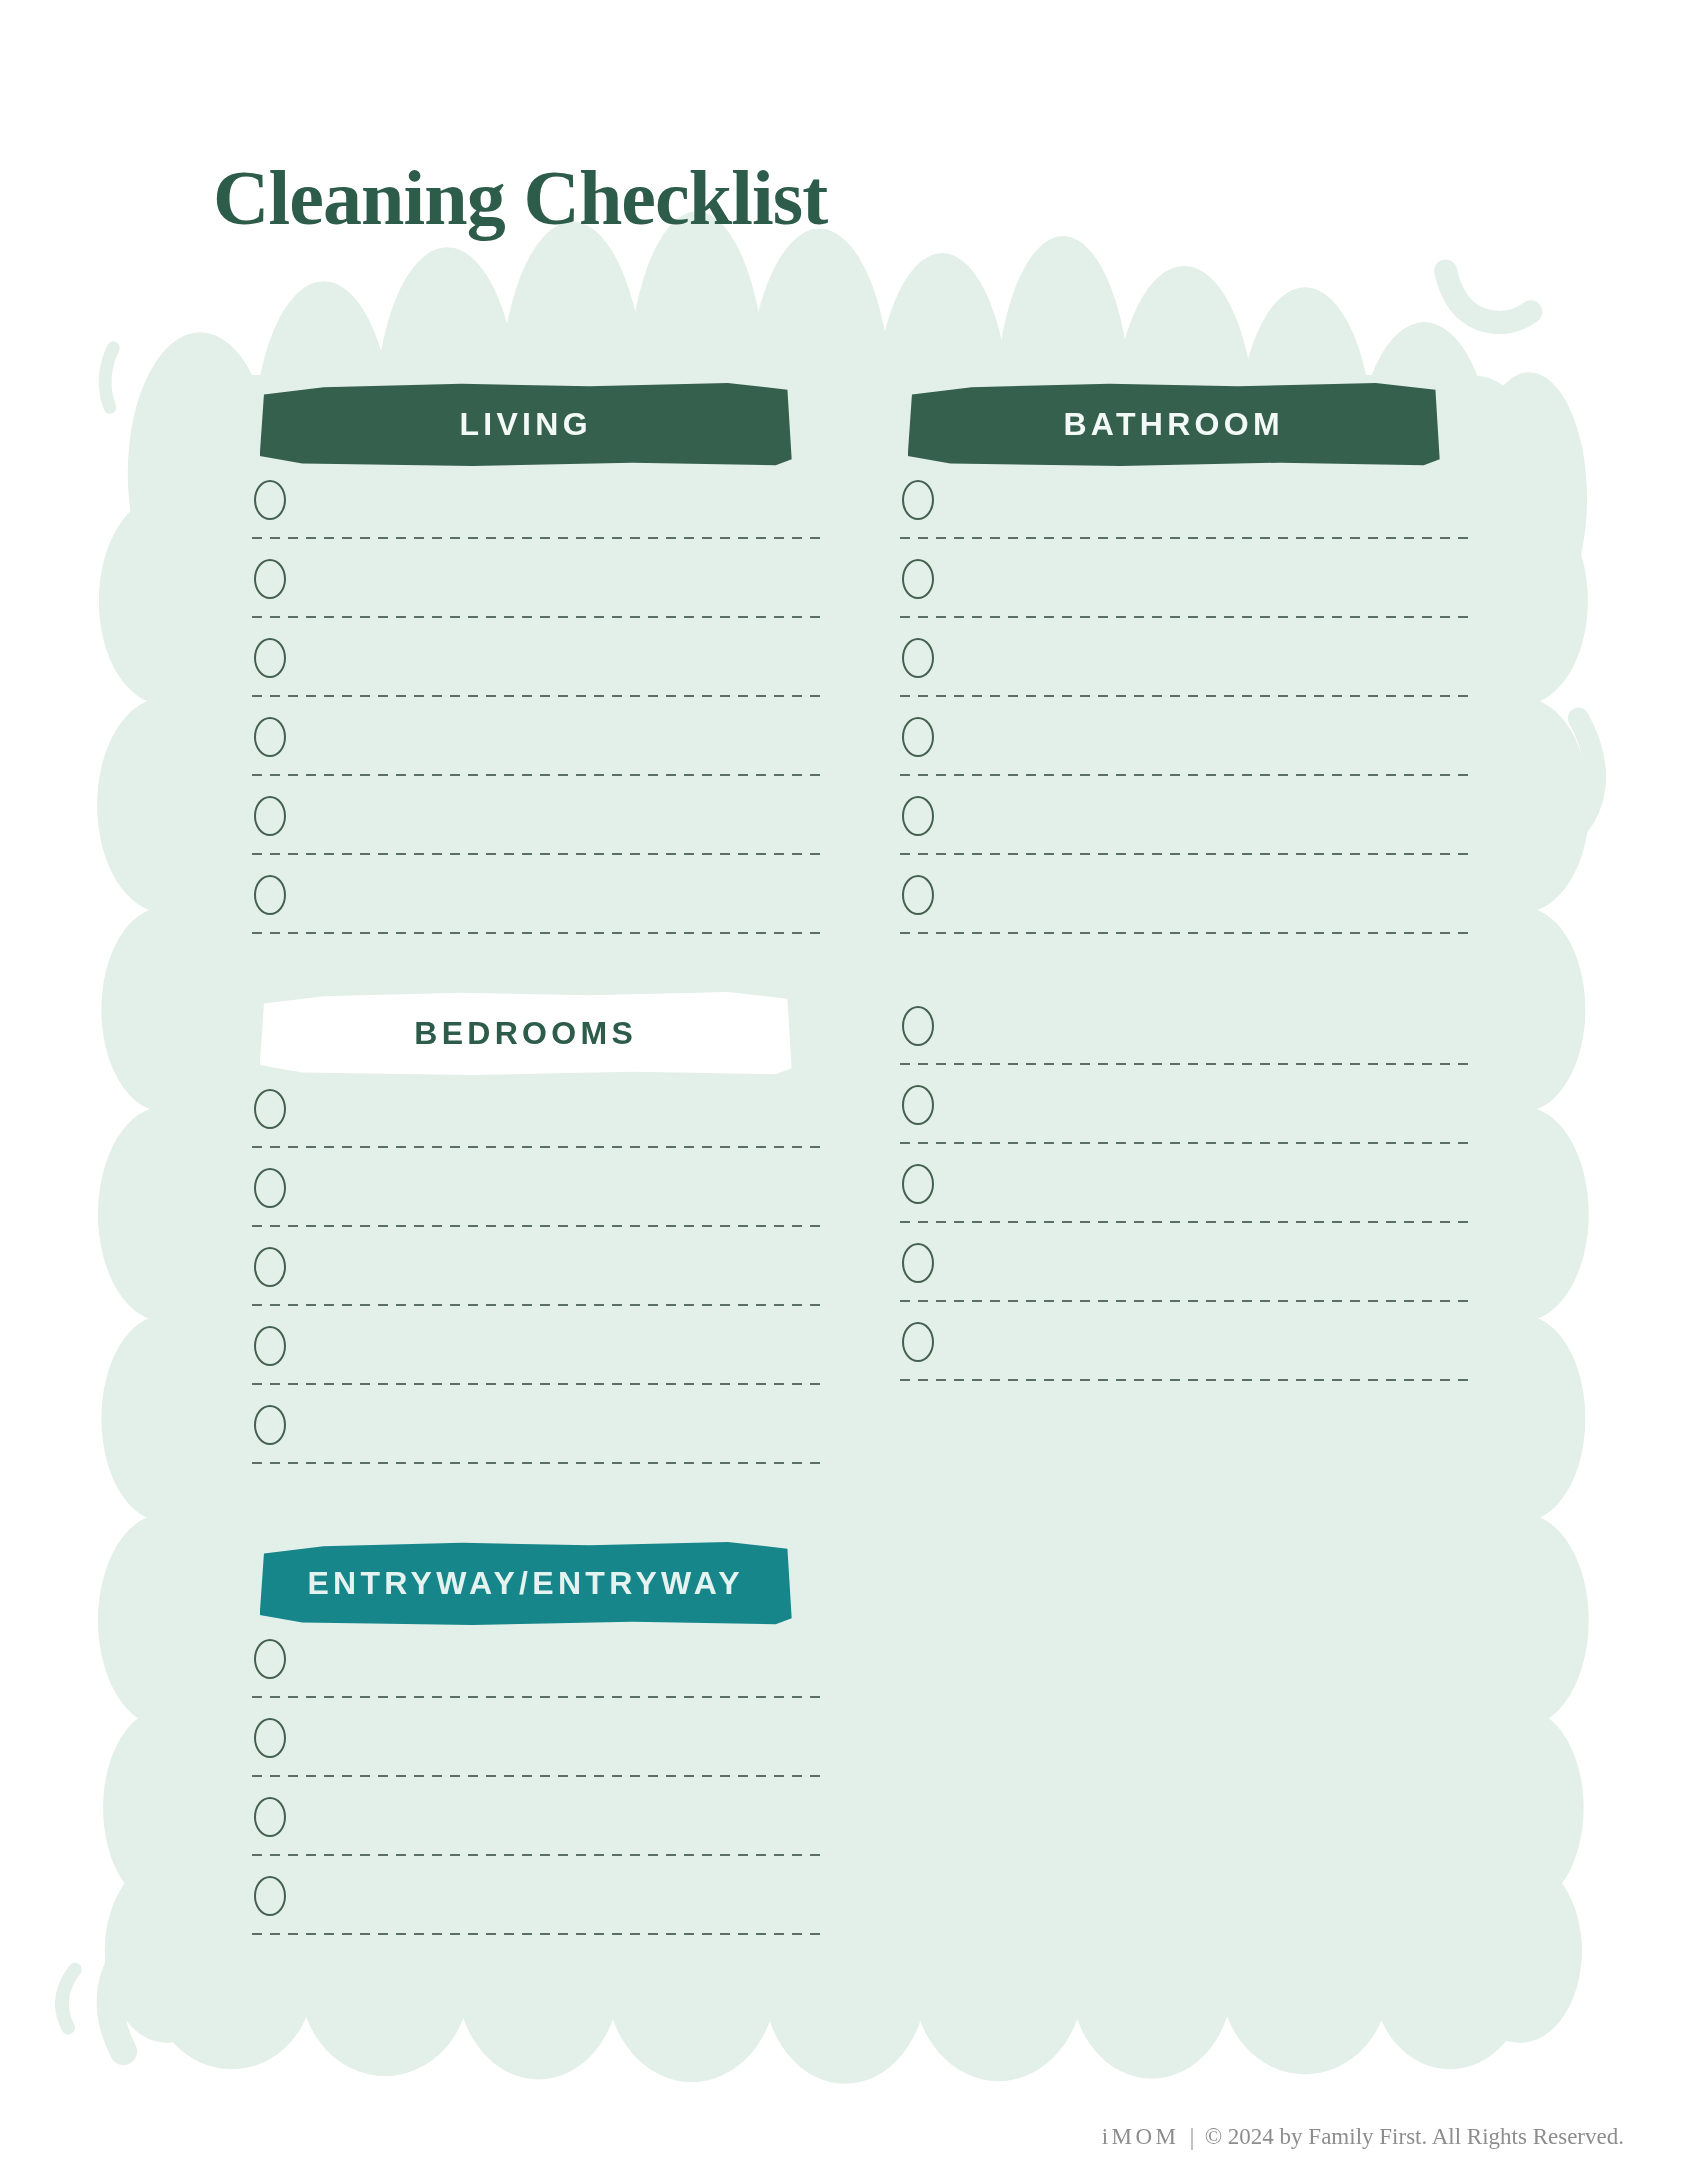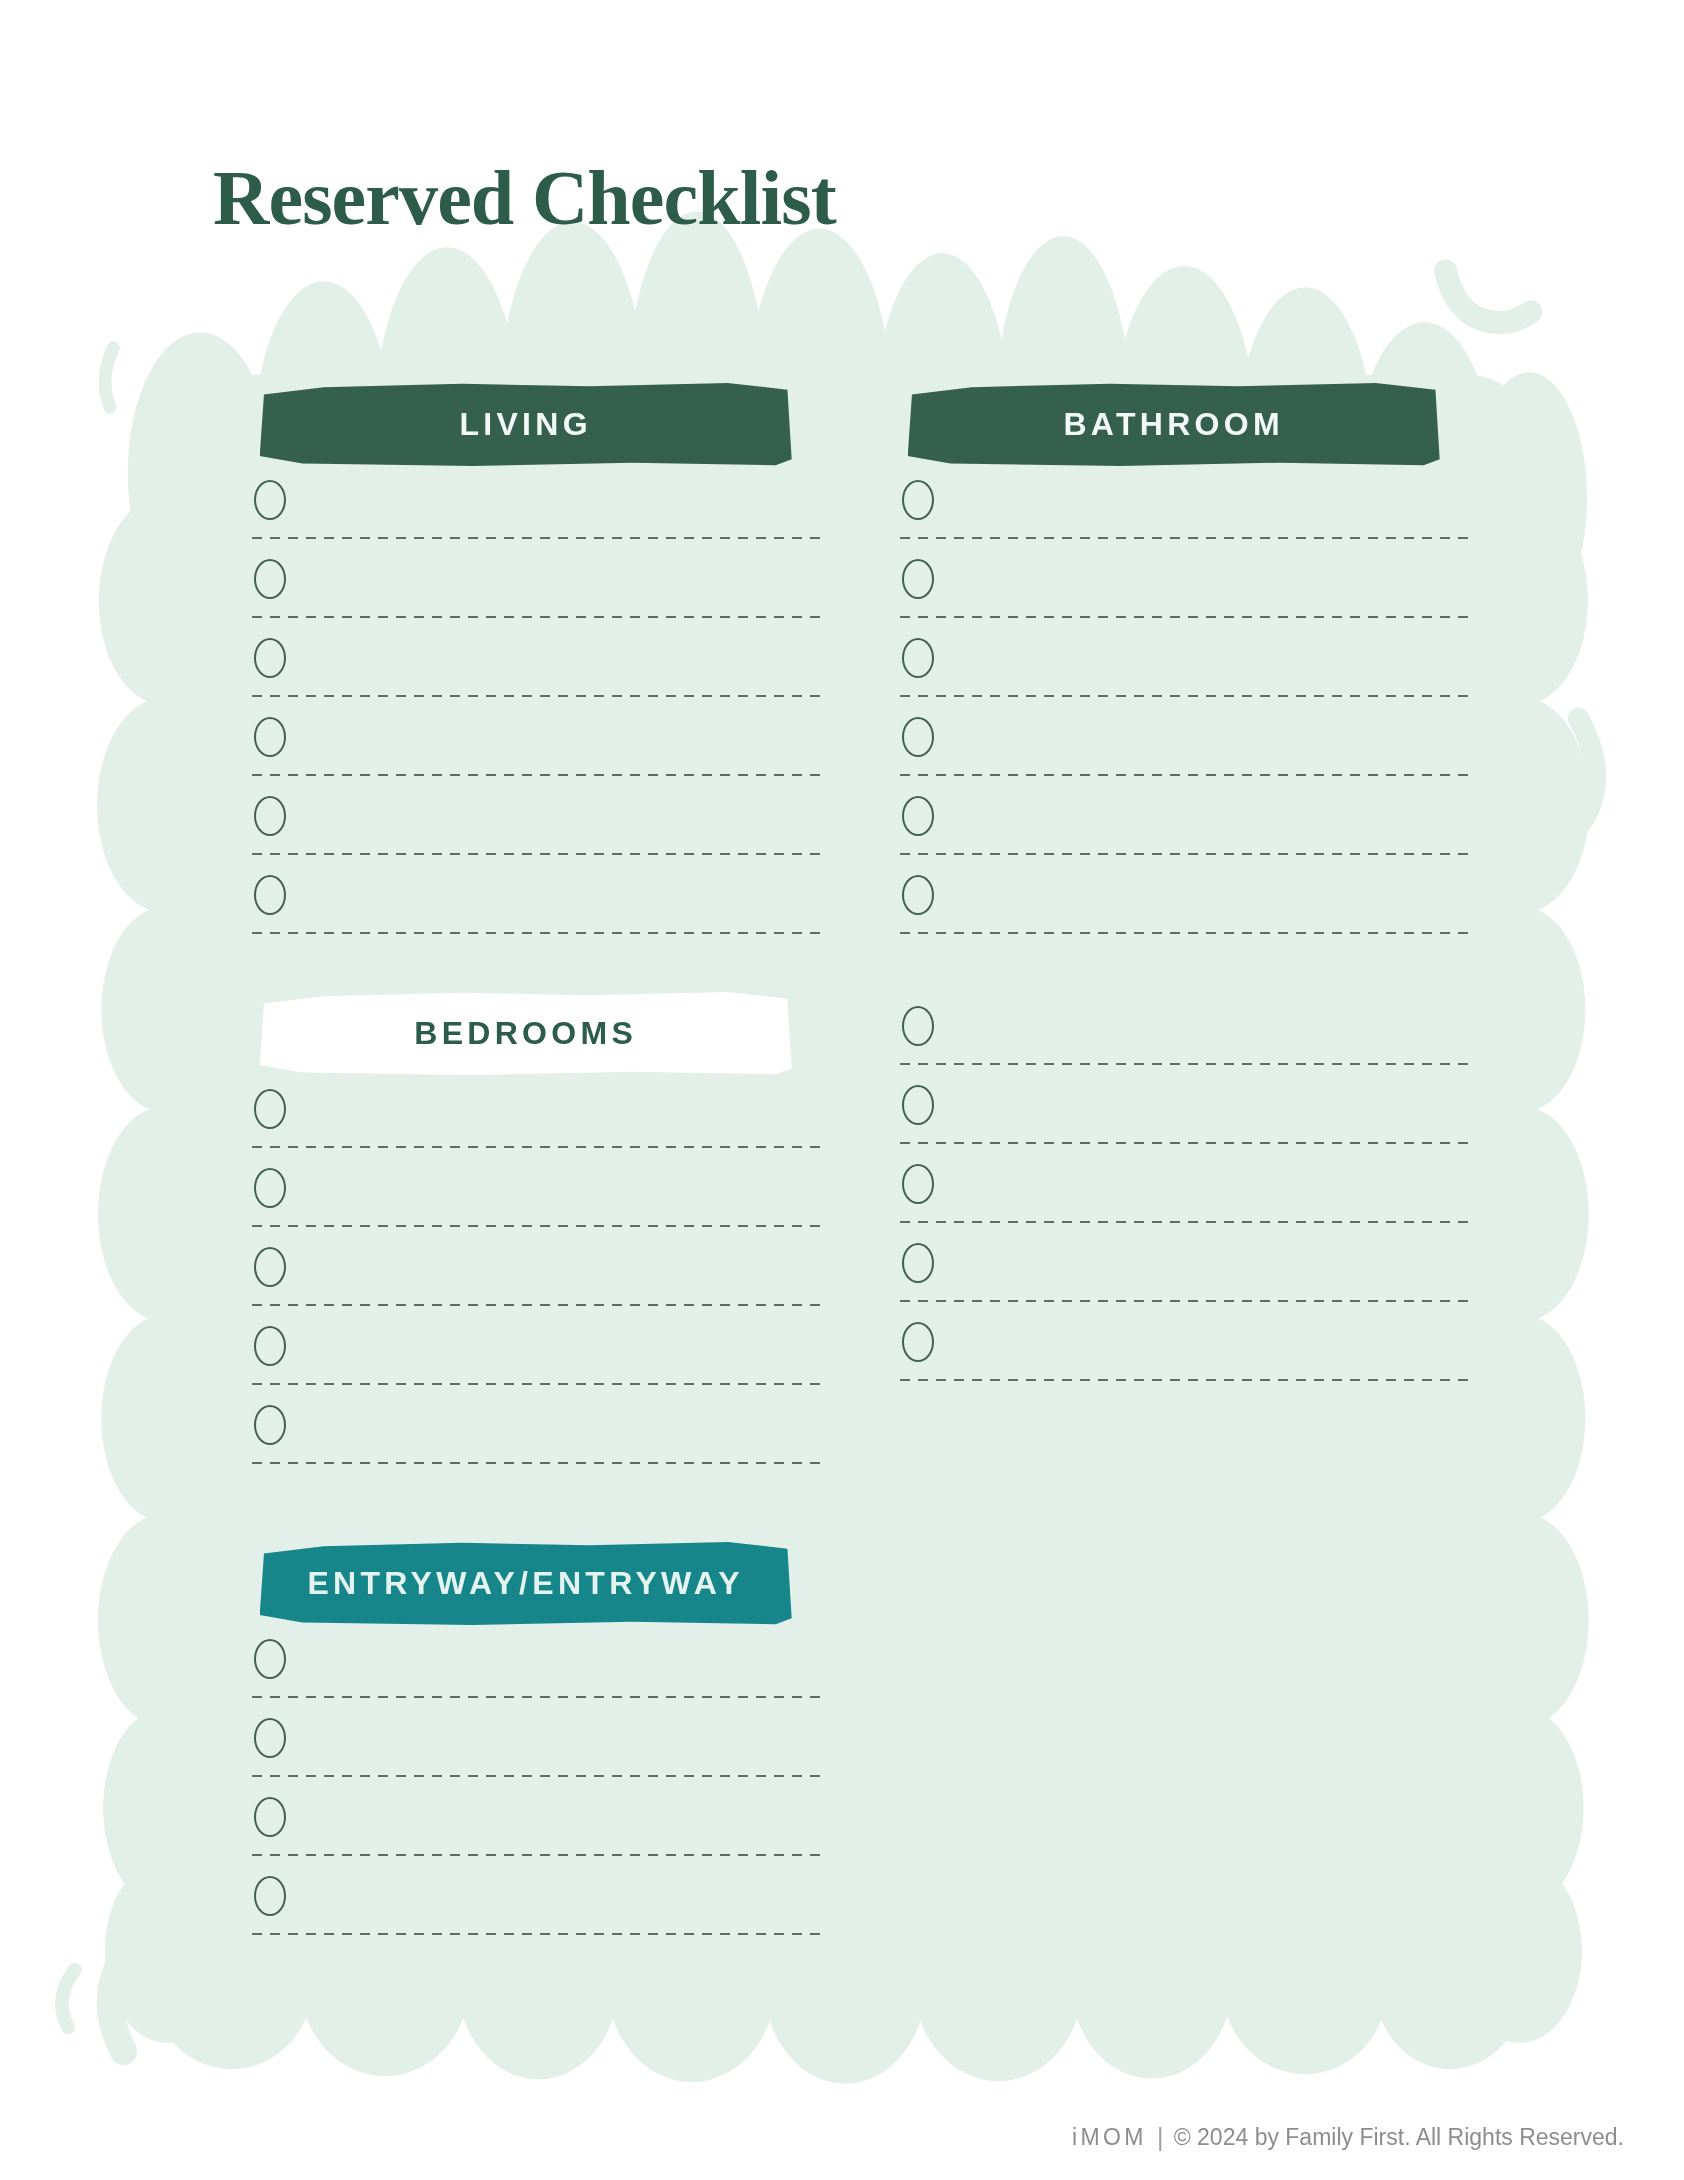--- a/index.html
+++ b/index.html
@@ -66,21 +66,21 @@
     background:transparent;
   }
   .dash-line{
     position:absolute;left:0;top:62px;
     width:571px;height:2.6px;
     background:repeating-linear-gradient(90deg, var(--line) 0 10.2px, transparent 10.2px 18px);
   }
 
   .footer{
     position:absolute;right:61px;top:2123px;
-    font-family:Liberation Sans, sans-serif;
+    font-family:Liberation Serif, serif;
     font-size:23px;color:var(--footer_gray);
     display:flex;align-items:center;white-space:nowrap;
   }
   .footer .brand{letter-spacing:3.4px;}
   .footer .divider{margin:0 10.2px;font-size:25px;color:#a0a0a0;}
 </style>
 </head>
 <body>
 
 <div class="page">
@@ -132,21 +132,21 @@
     </g>
     <g fill="none" stroke="var(--cloud)" stroke-linecap="round">
       <path d="M 1697 318 q 10 44 40 56 q 32 12 60 -8" stroke-width="27"></path>
       <path d="M 133 408 q -17 36 -4 70" stroke-width="15"></path>
       <path d="M 1853 843 q 24 44 19 82 q -4 26 -17 42" stroke-width="25"></path>
       <path d="M 168 2268 Q 105 2330 145 2408" stroke-width="32"></path>
       <path d="M 88 2312 Q 62 2345 80 2380" stroke-width="16"></path>
     </g>
   </svg>
 
-  <h1 class="title">Reserved Checklist</h1>
+  <h1 class="title">Cleaning Checklist</h1>
 
   <section class="section sec-pos-0 style-dark">
     <div class="banner">LIVING</div>
     <div class="rows">
   <div class="row">
     <span class="circle"></span>
     <span class="dash-line"></span>
   </div>
 
   <div class="row">

